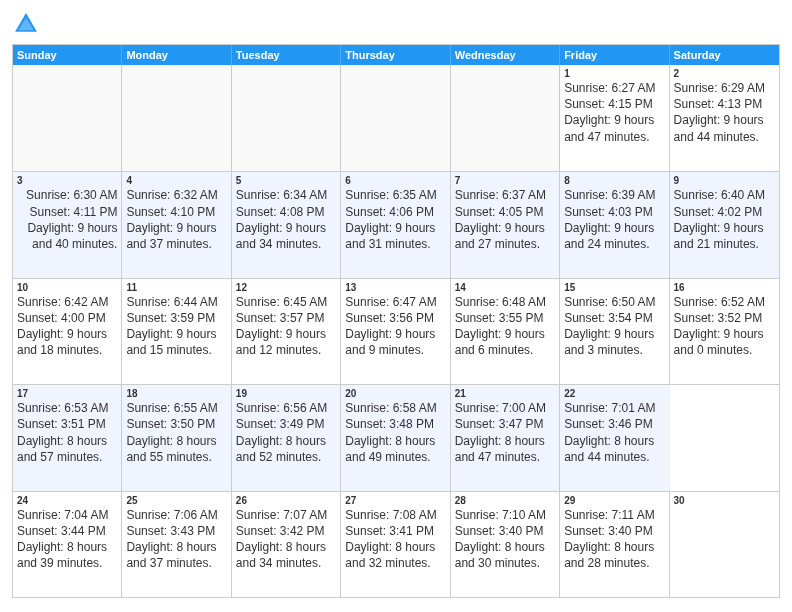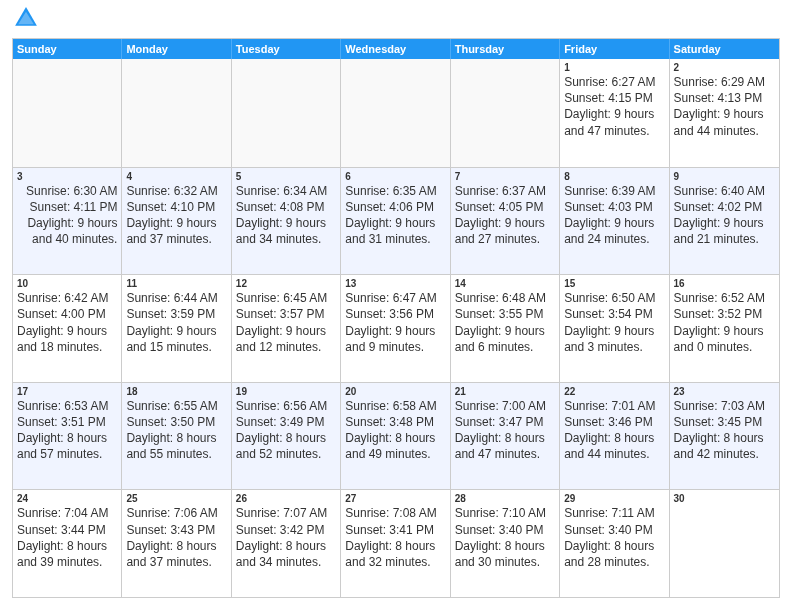--- a/index.html
+++ b/index.html
@@ -6,21 +6,21 @@
     body {
       font-family: Arial, sans-serif;
       background: #fff;
       width: 792px;
       height: 612px;
       overflow: hidden;
     }
     .page {
       width: 792px;
       height: 606px;
-      padding: 4px 12px 8px 12px;
+      padding: 10px 12px 8px 12px;
       display: flex;
       flex-direction: column;
     }
     .header {
       display: flex;
       justify-content: space-between;
       align-items: flex-start;
       margin-bottom: 6px;
     }
     .logo {
@@ -123,22 +123,22 @@
       <div class="month-title"></div>
       <div class="location"></div>
     </div>
   </div>
 
   <div class="calendar">
     <div class="cal-header">
     <div class="cal-header-cell">Sunday</div>
         <div class="cal-header-cell">Monday</div>
         <div class="cal-header-cell">Tuesday</div>
+        <div class="cal-header-cell">Thursday</div>
         <div class="cal-header-cell">Wednesday</div>
-        <div class="cal-header-cell">Thursday</div>
         <div class="cal-header-cell">Friday</div>
         <div class="cal-header-cell">Saturday</div>
       </div>
     <div class="cal-body">
     <div class="cal-row">
           <div class="cal-cell empty"></div>
           <div class="cal-cell empty"></div>
           <div class="cal-cell empty"></div>
           <div class="cal-cell empty"></div>
           <div class="cal-cell empty"></div>
@@ -273,26 +273,20 @@
             <div class="day-info" style="white-space: pre-line;">Sunrise: 7:00 AM
 Sunset: 3:47 PM
 Daylight: 8 hours and 47 minutes.</div>
           </div>
           <div class="cal-cell alt-row">
             <div class="day-num">22</div>
             <div class="day-info" style="white-space: pre-line;">Sunrise: 7:01 AM
 Sunset: 3:46 PM
 Daylight: 8 hours and 44 minutes.</div>
           </div>
-          <div class="cal-cell alt-row">
-            <div class="day-num">23</div>
-            <div class="day-info" style="white-space: pre-line;">Sunrise: 7:03 AM
-Sunset: 3:45 PM
-Daylight: 8 hours and 42 minutes.</div>
-          </div>
         </div>
         <div class="cal-row">
           <div class="cal-cell">
             <div class="day-num">24</div>
             <div class="day-info" style="white-space: pre-line;">Sunrise: 7:04 AM
 Sunset: 3:44 PM
 Daylight: 8 hours and 39 minutes.</div>
           </div>
           <div class="cal-cell">
             <div class="day-num">25</div>

